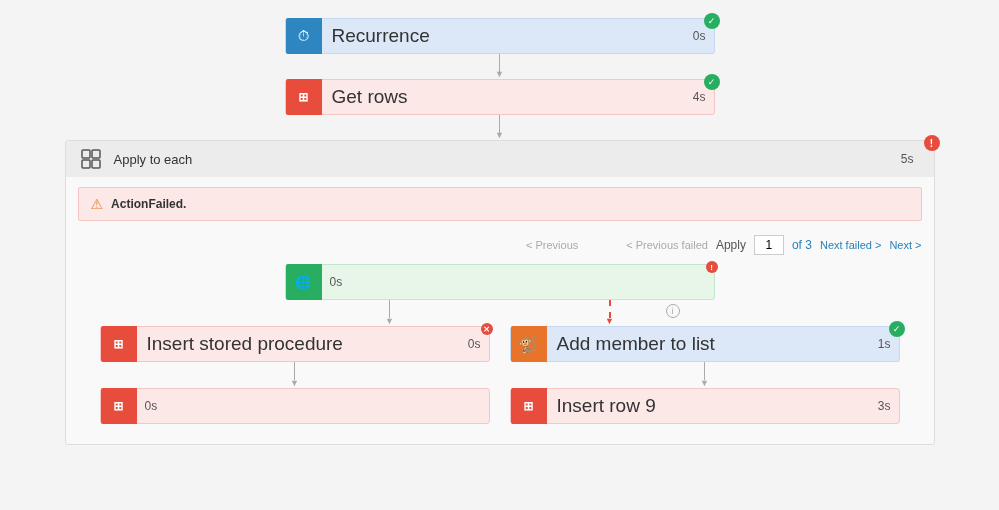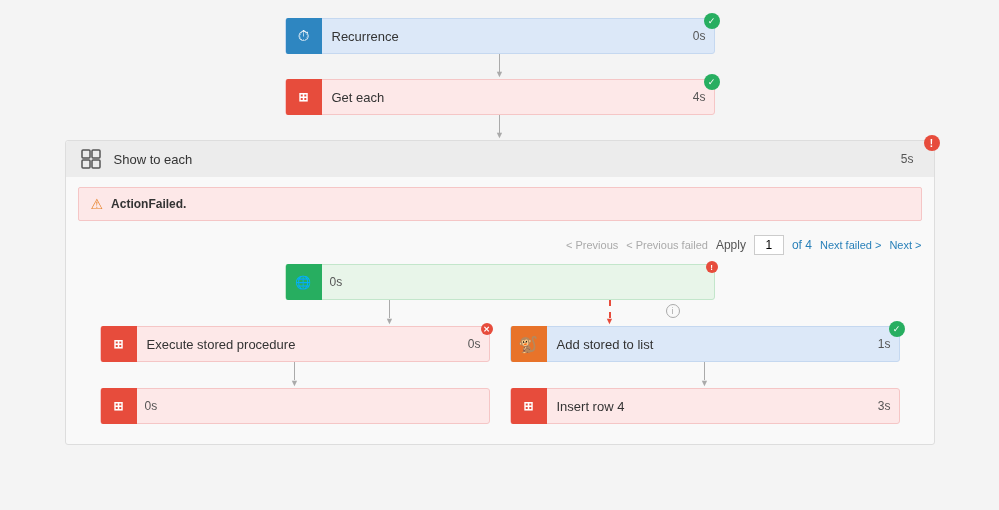--- a/index.html
+++ b/index.html
@@ -35,21 +35,21 @@
       height: 36px;
       display: flex;
       align-items: center;
       justify-content: center;
       border-radius: 2px 0 0 2px;
       flex-shrink: 0;
     }
     .node-label {
       flex: 1;
       padding: 0 10px;
-      font-size: 13px;
+      font-size: 19px;
       color: #333;
     }
     .node-time {
       padding: 0 8px;
       font-size: 12px;
       color: #555;
     }
     .node-check {
       width: 16px;
       height: 16px;
@@ -175,20 +175,21 @@
       font-size: 12px;
       color: #2980b9;
     }
     .pagination-bar span {
       color: #2980b9;
       cursor: pointer;
     }
     .pagination-bar span.inactive {
       color: #aaa;
       cursor: default;
+      margin-left: 40px;
     }
     .page-input {
       width: 30px;
       height: 20px;
       border: 1px solid #ccc;
       text-align: center;
       font-size: 12px;
     }
     .page-of {
       color: #555;
@@ -284,57 +285,57 @@
 
   <div class="connector-wrap">
     <div class="connector-line"></div>
     <div class="connector-arrow">▼</div>
   </div>
 
   <div class="flow-node getrows-node" style="position:relative;">
     <div class="node-icon getrows-icon">
       <span style="color:white;font-size:12px;font-weight:bold;">⊞</span>
     </div>
-    <span class="node-label">Get each</span>
+    <span class="node-label">Get rows</span>
     <span class="node-time">4s</span>
     <div class="node-check">✓</div>
   </div>
 
   <div class="connector-wrap">
     <div class="connector-line"></div>
     <div class="connector-arrow">▼</div>
   </div>
 
   <div class="apply-container">
 
     <div class="apply-header" style="position:relative;">
       <div class="apply-icon">
         <svg width="22" height="22" viewBox="0 0 22 22" fill="none">
           <rect x="2" y="2" width="8" height="8" rx="1" stroke="#555" stroke-width="1.5" fill="none"></rect>
           <rect x="12" y="2" width="8" height="8" rx="1" stroke="#555" stroke-width="1.5" fill="none"></rect>
           <rect x="2" y="12" width="8" height="8" rx="1" stroke="#555" stroke-width="1.5" fill="none"></rect>
           <rect x="12" y="12" width="8" height="8" rx="1" stroke="#555" stroke-width="1.5" fill="none"></rect>
         </svg>
       </div>
-      <span class="apply-title">Show to each</span>
+      <span class="apply-title">Apply to each</span>
       <span class="apply-time">5s</span>
       <div class="node-error" style="top:-6px;right:-6px;">!</div>
     </div>
 
     <div class="error-banner">
       <span class="warning-icon">⚠</span>
       <span style="font-weight:600;">ActionFailed.</span>
     </div>
 
     <div class="pagination-bar">
       <span class="inactive chev">&lt; Previous</span>
       <span class="inactive chev">&lt; Previous failed</span>
       <span style="color:#555;">Apply</span>
       <input class="page-input" type="text" value="1" style="">
-      <span class="page-of">of 4</span>
+      <span class="page-of">of 3</span>
       <span class="chev">Next failed &gt;</span>
       <span class="chev">Next &gt;</span>
     </div>
 
     <div class="inner-flow">
       <div class="flow-node http-node" style="position:relative;">
         <div class="node-icon http-icon">
           <span style="color:white;font-size:13px;">🌐</span>
         </div>
         <span class="node-time">0s</span>
@@ -356,52 +357,52 @@
         </div>
       </div>
 
       <div class="branch-area">
 
         <div class="branch-left">
           <div class="flow-node exec-node" style="position:relative;">
             <div class="node-icon exec-icon">
               <span style="color:white;font-size:12px;font-weight:bold;">⊞</span>
             </div>
-            <span class="node-label">Execute stored procedure</span>
+            <span class="node-label">Insert stored procedure</span>
             <span class="node-time">0s</span>
             <div class="node-error-small">✕</div>
           </div>
 
           <div style="width:1px;height:18px;background:#aaa;margin-top:0;"></div>
           <div style="color:#aaa;font-size:9px;margin-top:-2px;">▼</div>
           <div class="flow-node insertrow-node" style="position:relative;margin-top:0;">
             <div class="node-icon insertrow-icon">
               <span style="color:white;font-size:12px;font-weight:bold;">⊞</span>
             </div>
             <span class="node-time">0s</span>
           </div>
         </div>
 
         <div class="branch-right">
           <div class="flow-node addmember-node" style="position:relative;">
             <div class="node-icon" style="background:#e8732a;border-radius:2px 0 0 2px;width:36px;height:36px;display:flex;align-items:center;justify-content:center;">
               <span style="font-size:16px;">🐒</span>
             </div>
-            <span class="node-label">Add stored to list</span>
+            <span class="node-label">Add member to list</span>
             <span class="node-time">1s</span>
             <div class="node-check">✓</div>
           </div>
 
           <div style="width:1px;height:18px;background:#aaa;margin-top:0;"></div>
           <div style="color:#aaa;font-size:9px;margin-top:-2px;">▼</div>
           <div class="flow-node insertrow-node" style="position:relative;margin-top:0;">
             <div class="node-icon insertrow-icon">
               <span style="color:white;font-size:12px;font-weight:bold;">⊞</span>
             </div>
-            <span class="node-label">Insert row 4</span>
+            <span class="node-label">Insert row 9</span>
             <span class="node-time">3s</span>
           </div>
         </div>
       </div>
     </div>
   </div>
 
 </div>
 
 </body></html>

